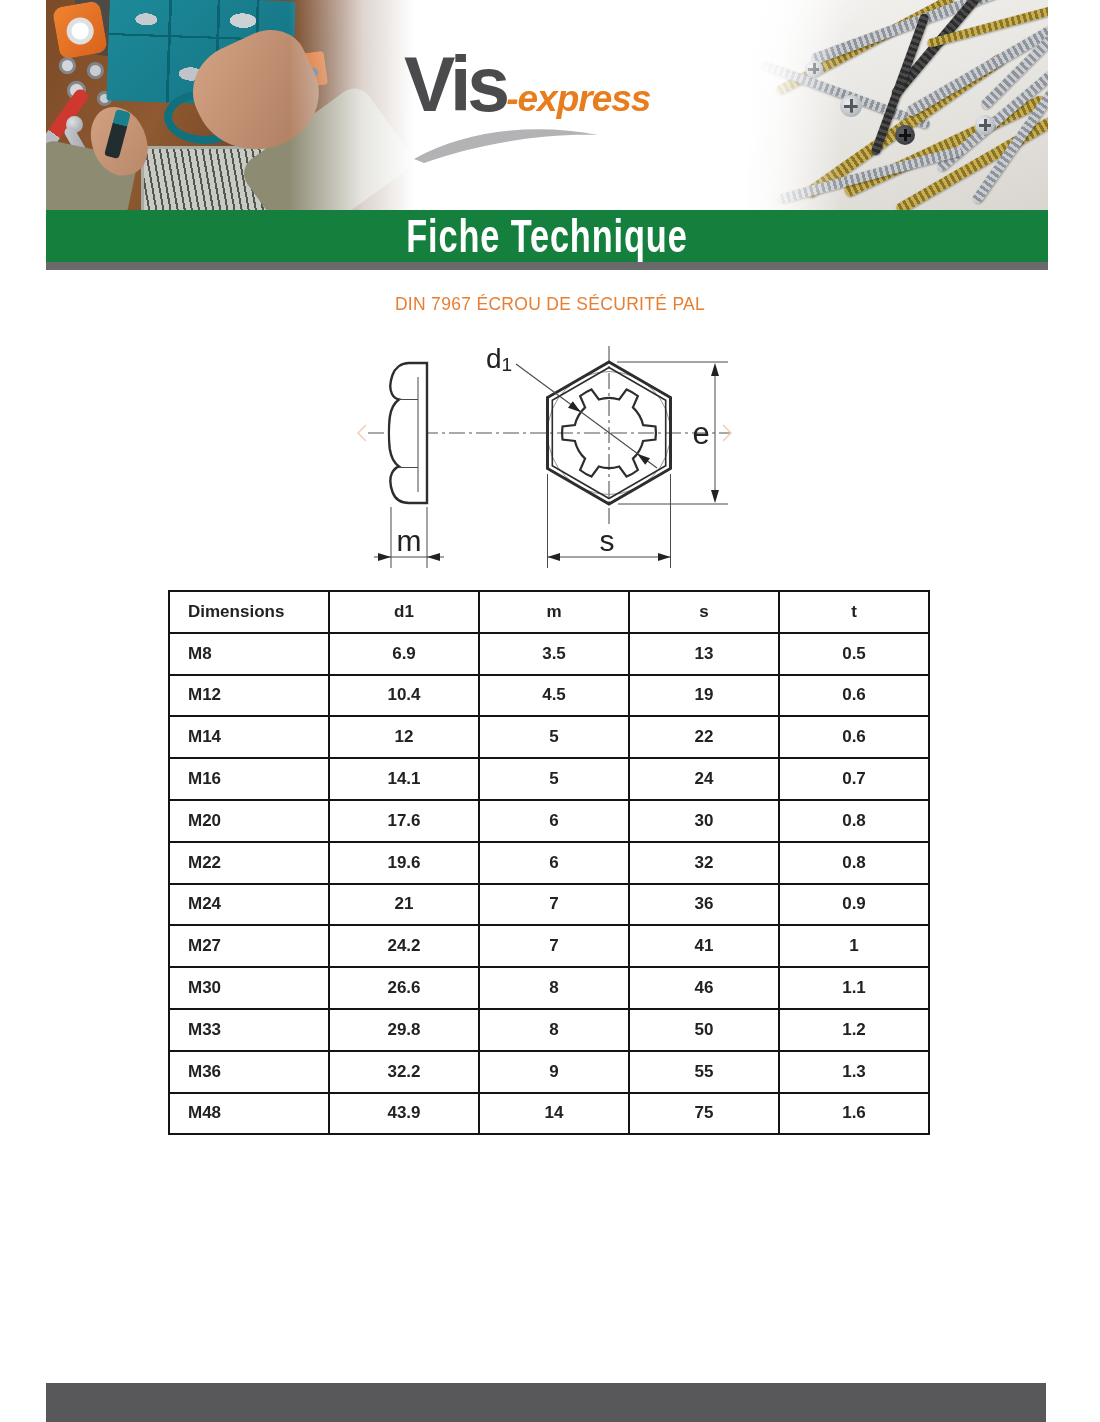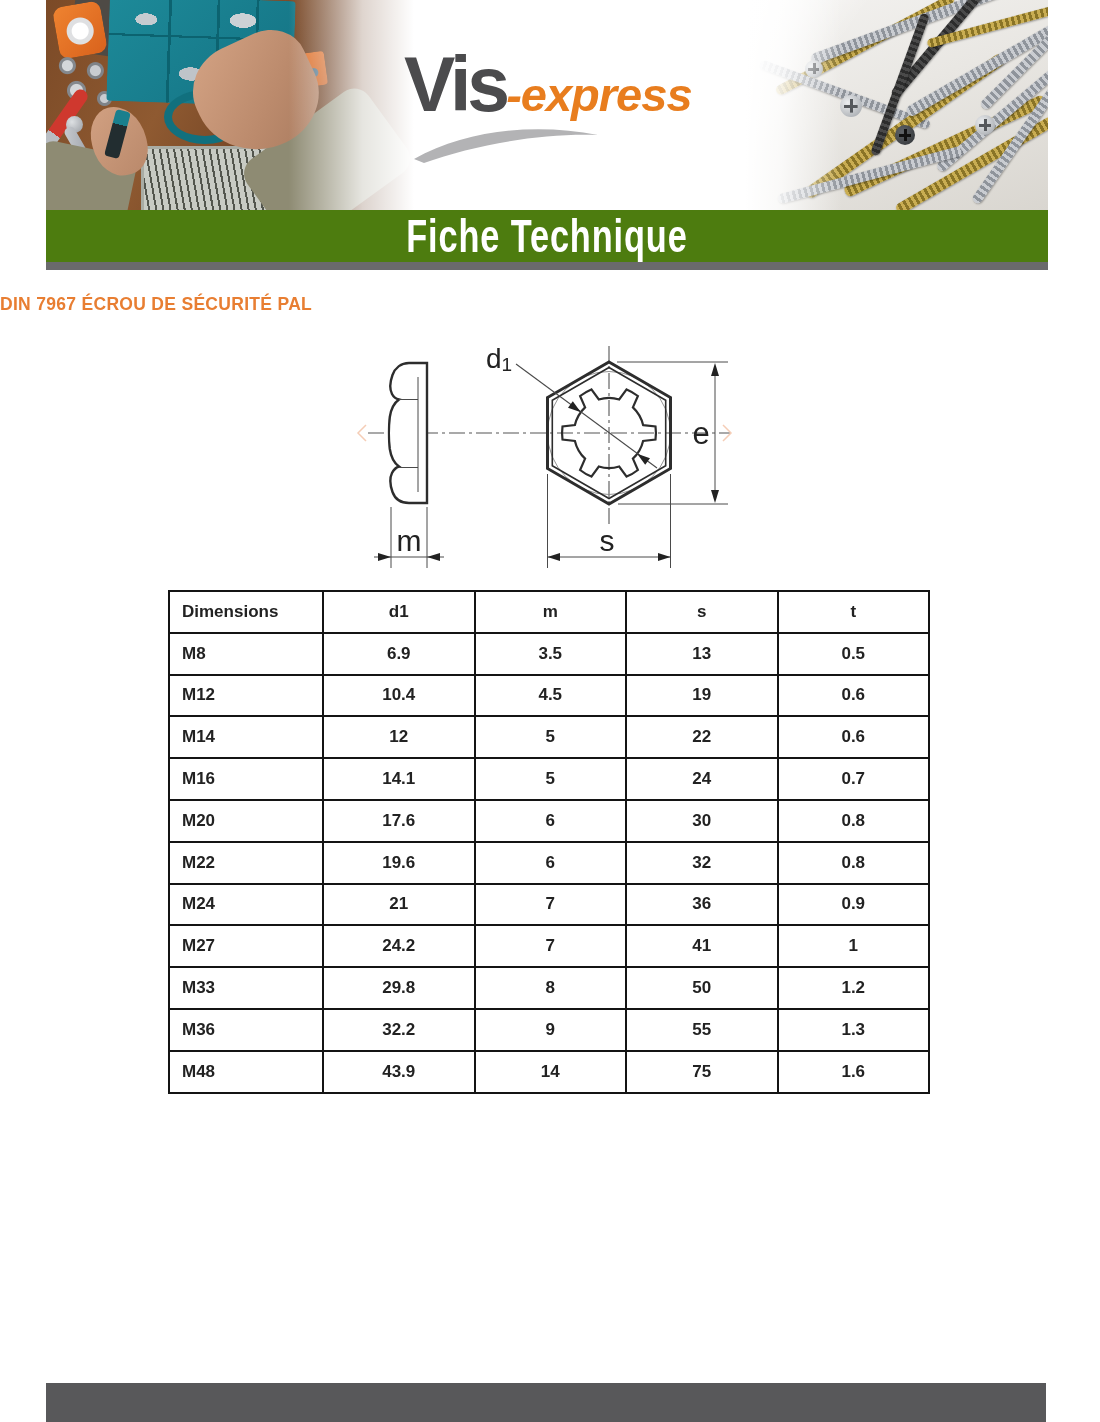--- a/index.html
+++ b/index.html
@@ -66,43 +66,43 @@
   .screw-head.silver{background:linear-gradient(#55585c,#55585c) center/62% 3px no-repeat,
     linear-gradient(#55585c,#55585c) center/3px 62% no-repeat,
     radial-gradient(circle at 35% 35%,#eceef0,#9da1a6);}
   .screw-head.dark{background:linear-gradient(#111,#111) center/62% 3px no-repeat,
     linear-gradient(#111,#111) center/3px 62% no-repeat,
     radial-gradient(circle at 35% 35%,#606468,#2e3134);}
 
   
   .logo{position:absolute;left:404px;top:46px;white-space:nowrap;z-index:7;}
   .logo-vis{font-weight:bold;font-size:77px;line-height:1;letter-spacing:-4px;color:#4b4b4d;}
-  .logo-express{font-weight:bold;font-style:italic;font-size:47px;letter-spacing:-1px;color:#e87d1e;}
+  .logo-express{font-weight:bold;font-style:italic;font-size:37px;letter-spacing:-1px;color:#e87d1e;}
   .swoosh{position:absolute;left:412px;top:121px;z-index:7;}
 
   
   .banner{position:absolute;left:46px;top:210px;width:1002px;height:52px;display:flex;
     align-items:center;justify-content:center;}
   .banner-text{color:#fff;font-weight:bold;font-size:39px;letter-spacing:1px;
     transform:scale(0.88,1.2);transform-origin:center;}
   .banner-strip{position:absolute;left:46px;top:262px;width:1002px;height:8px;}
 
   
-  .doc-title{position:absolute;left:0;top:294px;width:1100px;text-align:left;
-    font-weight:bold;font-size:17.5px;letter-spacing:.3px;}
+  .doc-title{position:absolute;left:0;top:294px;width:1100px;text-align:center;
+    font-weight:normal;font-size:17.5px;letter-spacing:.3px;}
 
   
   .drawing{position:absolute;left:340px;top:330px;}
 
   
   .dim-table{position:absolute;left:168px;top:590px;width:762px;border-collapse:collapse;
     table-layout:fixed;}
   .dim-table th,.dim-table td{border:2px solid #141414;height:39.8px;padding:0;
     font-weight:bold;font-size:17px;color:#222;text-align:center;vertical-align:middle;}
-  .dim-table th:first-child,.dim-table td:first-child{text-align:left;padding-left:12px;width:140px;}
+  .dim-table th:first-child,.dim-table td:first-child{text-align:left;padding-left:18px;width:140px;}
 
   
   .footer{position:absolute;left:46px;top:1383px;width:1000px;height:39px;}
 </style>
 </head>
 <body>
 
 <div class="page">
 
   <div class="photo photo-left">
@@ -142,21 +142,21 @@
       <div class="screw silver" style="left: 200px; top: 140px; width: 140px; height: 10px; transform: rotate(-55deg);"></div>
       <div class="screw dark" style="left: 80px; top: 80px; width: 150px; height: 9px; transform: rotate(-70deg);"></div>
       <div class="screw gold" style="left: 180px; top: 20px; width: 150px; height: 9px; transform: rotate(-15deg);"></div>
       <div class="screw silver" style="left: 220px; top: 60px; width: 120px; height: 10px; transform: rotate(-45deg);"></div>
       <div class="screw-head silver" style="left: 95px; top: 95px; width: 22px; height: 22px;"></div>
       <div class="screw-head dark" style="left: 150px; top: 125px; width: 20px; height: 20px;"></div>
       <div class="screw-head silver" style="left: 60px; top: 60px; width: 18px; height: 18px;"></div>
       <div class="screw-head silver" style="left: 230px; top: 115px; width: 20px; height: 20px;"></div>
     </div>
 
-  <div class="banner" style="background: #4d7c0f; text-align: right;">
+  <div class="banner" style="background: #15803d; text-align: right;">
     <span class="banner-text">Fiche Technique</span>
   </div>
   <div class="banner-strip" style="background: rgb(106, 106, 108);"></div>
 
   <div class="doc-title" style="color: rgb(232, 126, 50);">DIN 7967 ÉCROU DE SÉCURITÉ PAL</div>
 
   <svg class="drawing" width="410" height="255" viewBox="340 330 410 255">
 
     <path d="M368,433 L730,433" stroke="#555" stroke-width="1.1" stroke-dasharray="16 4 3 4" fill="none"></path>
     <path d="M609,346 L609,524" stroke="#555" stroke-width="1.1" stroke-dasharray="16 4 3 4" fill="none"></path>
@@ -258,20 +258,27 @@
           <td>0.9</td>
         </tr>
         <tr>
           <td>M27</td>
           <td>24.2</td>
           <td>7</td>
           <td>41</td>
           <td>1</td>
         </tr>
         <tr>
+          <td>M30</td>
+          <td>26.6</td>
+          <td>8</td>
+          <td>46</td>
+          <td>1.1</td>
+        </tr>
+        <tr>
           <td>M33</td>
           <td>29.8</td>
           <td>8</td>
           <td>50</td>
           <td>1.2</td>
         </tr>
         <tr>
           <td>M36</td>
           <td>32.2</td>
           <td>9</td>

